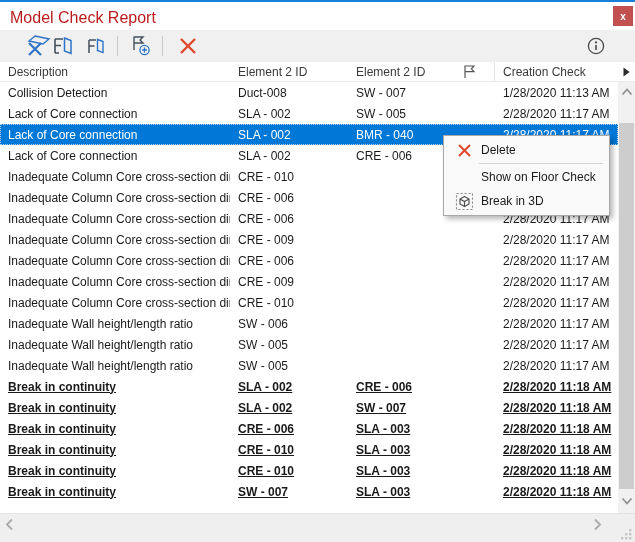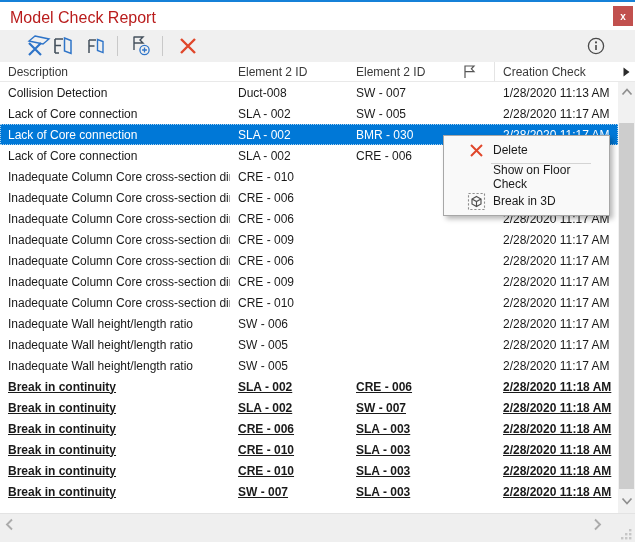--- a/index.html
+++ b/index.html
@@ -39,21 +39,21 @@
   .vs-down { position:absolute; top:432px; left:0; width:17px; height:14px; display:flex; align-items:center; justify-content:center; }
 
   
   .hscroll { position:absolute; bottom:0; left:0; width:635px; height:29px; background:#efefef; border-top:1px solid #e3e3e3; }
   .hs-left { position:absolute; left:5px; top:4px; }
   .hs-right { position:absolute; left:593px; top:4px; }
   .grip { position:absolute; right:3px; bottom:2px; }
 
   
   .context-menu { position:absolute; left:443px; top:135px; width:167px; background:#f9f9f9;
-                  border:1px solid #a7a7a7; box-shadow:3px 3px 5px rgba(0,0,0,0.28); z-index:50; padding:2px 16px; }
+                  border:1px solid #a7a7a7; box-shadow:3px 3px 5px rgba(0,0,0,0.28); z-index:50; padding:2px 4px; }
   .menu-item { height:24px; display:flex; align-items:center; }
   .menu-icon { width:33px; display:flex; align-items:center; justify-content:center; flex:none; }
   .menu-label { color:#1a1a1a; }
   .menu-sep { height:1px; background:#d4d4d4; margin:1px 2px 1px 31px; }
 
   svg { display:block; }
 </style>
 </head>
 <body>
 
@@ -146,21 +146,21 @@
         <div class="row">
     <div class="cell c-desc">Lack of Core connection</div>
     <div class="cell c-e1">SLA - 002</div>
     <div class="cell c-e2">SW - 005</div>
     <div class="cell c-flag"></div>
     <div class="cell c-date">2/28/2020 11:17 AM</div>
   </div>
         <div class="row selected">
     <div class="cell c-desc">Lack of Core connection</div>
     <div class="cell c-e1">SLA - 002</div>
-    <div class="cell c-e2">BMR - 030</div>
+    <div class="cell c-e2">BMR - 040</div>
     <div class="cell c-flag"></div>
     <div class="cell c-date">2/28/2020 11:17 AM</div>
   </div>
         <div class="row">
     <div class="cell c-desc">Lack of Core connection</div>
     <div class="cell c-e1">SLA - 002</div>
     <div class="cell c-e2">CRE - 006</div>
     <div class="cell c-flag"></div>
     <div class="cell c-date"></div>
   </div>

